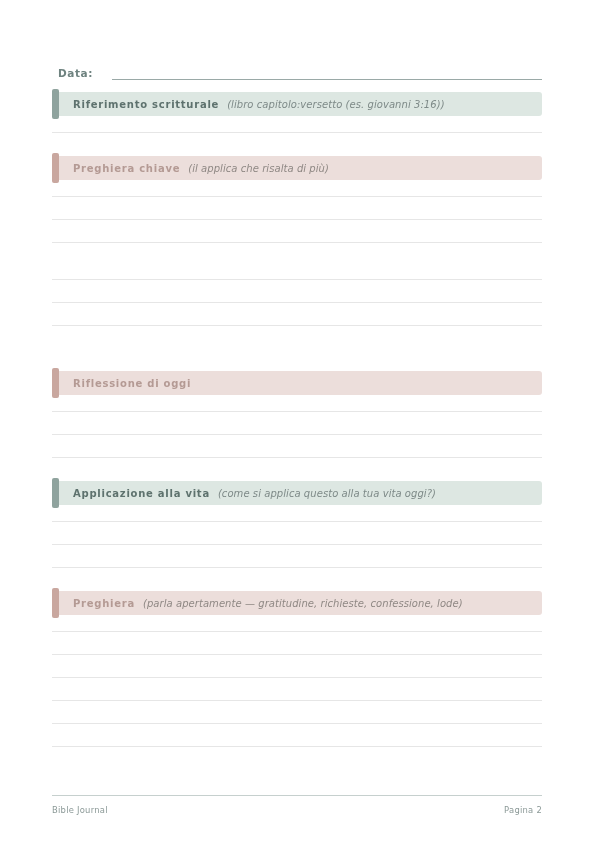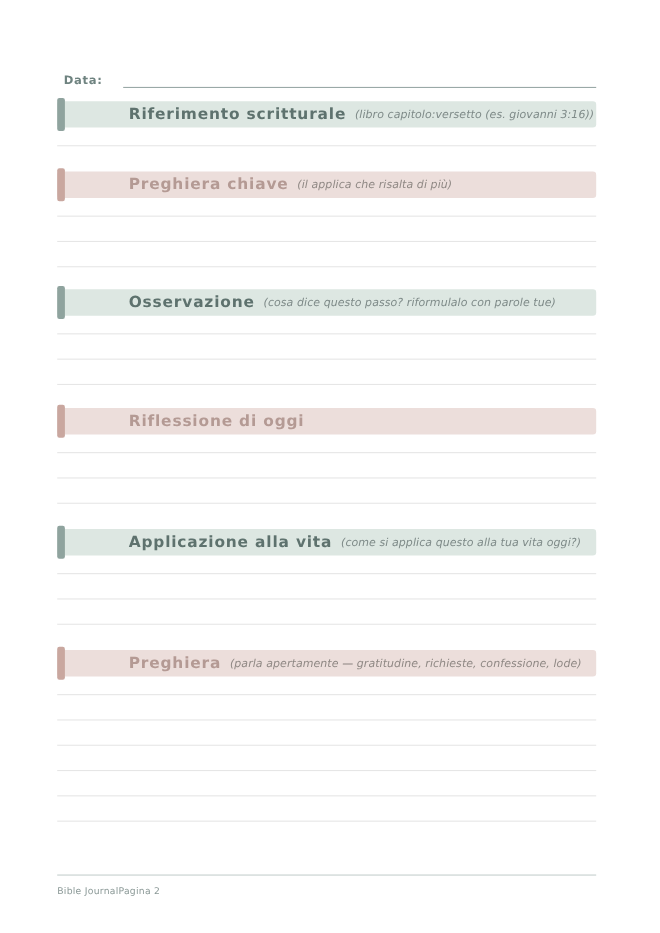--- a/index.html
+++ b/index.html
@@ -68,25 +68,24 @@
   }
   .banner .accent {
     position: absolute;
     left: 0;
     top: -3px;
     width: 7px;
     height: 30px;
     border-radius: 2px;
   }
   .banner .title {
-    font-size: 14px;
+    font-size: 10px;
     font-weight: bold;
     letter-spacing: 0.75px;
     white-space: nowrap;
-    margin-left: 44px;
   }
   .banner .hint {
     font-size: 10px;
     font-style: italic;
     letter-spacing: 0.06px;
     color: #8d8d8d;
     margin-left: 8px;
     white-space: nowrap;
   }
 
@@ -121,20 +120,21 @@
     top: 795px;
     width: 490px;
   }
   .footer-rule {
     border-top: 1px solid #c6d0ce;
     width: 100%;
   }
   .footer-row {
     margin-top: 9px;
     display: flex;
+    justify-content: space-between;
     align-items: baseline;
     font-size: 8.4px;
     color: #8b9997;
     letter-spacing: 0.25px;
   }
 </style>
 </head>
 <body>
 
 <div class="page">
@@ -161,25 +161,20 @@
           <span class="title">Preghiera chiave</span>
           <span class="hint">(il applica che risalta di più)</span>
         </div>
         <div class="lines">
           <div class="wline"></div>
           <div class="wline"></div>
           <div class="wline"></div>
         </div>
       </div>
       <div class="section sage" style="top: 263px;">
-        <div class="banner">
-          <span class="accent"></span>
-          <span class="title">Osservazione</span>
-          <span class="hint">(cosa dice questo passo? riformulalo con parole tue)</span>
-        </div>
         <div class="lines">
           <div class="wline"></div>
           <div class="wline"></div>
           <div class="wline"></div>
         </div>
       </div>
       <div class="section rose" style="top: 371px;">
         <div class="banner">
           <span class="accent"></span>
           <span class="title">Riflessione di oggi</span>

